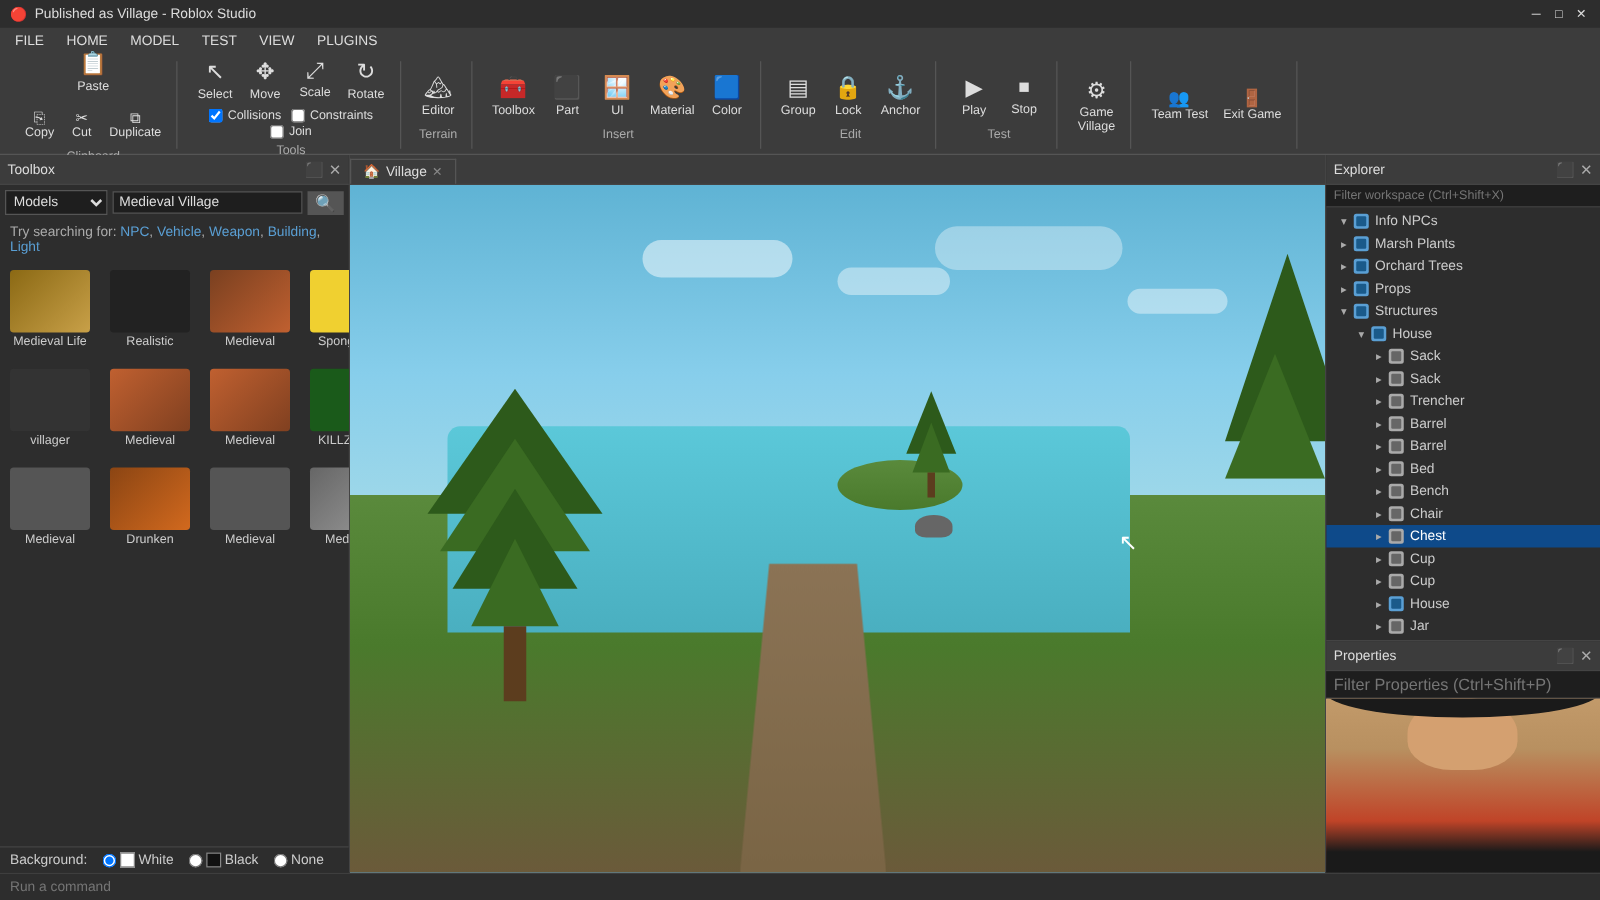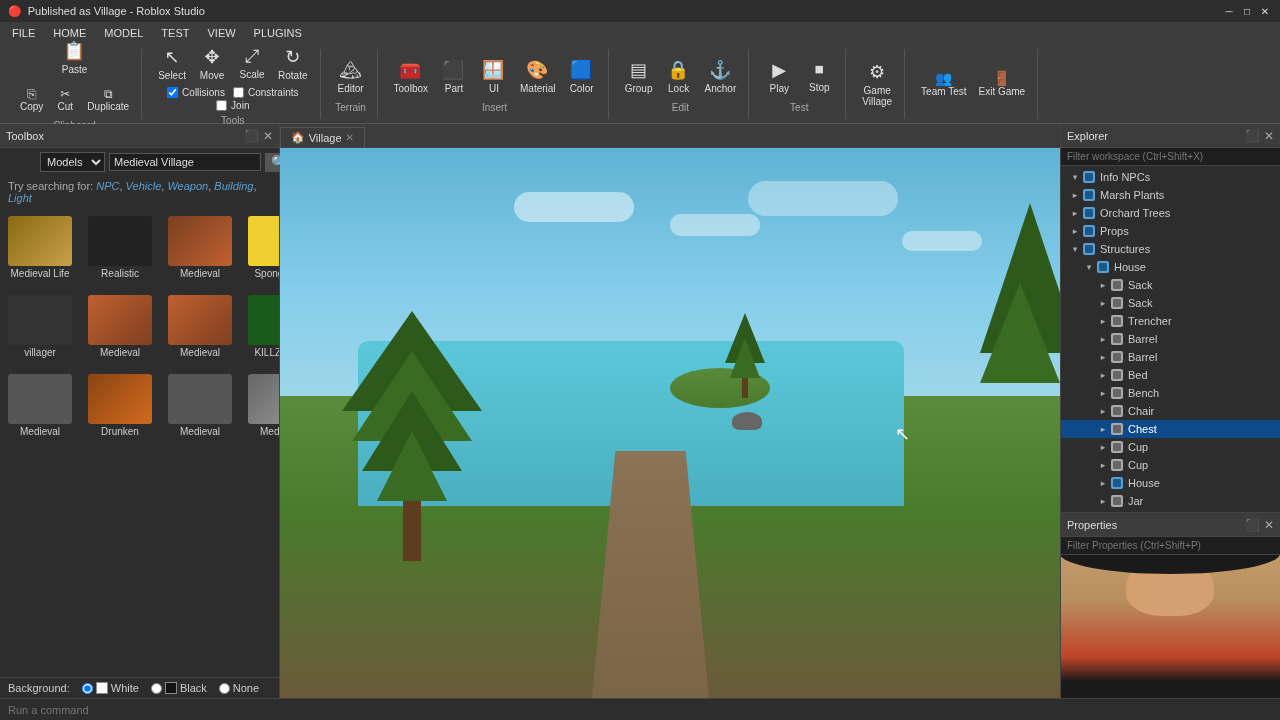--- a/index.html
+++ b/index.html
@@ -107,21 +107,20 @@
     }
     #toolbox-header-left { display: flex; align-items: center; gap: 8px; }
     .panel-close { cursor: pointer; color: #aaa; font-size: 12px; }
     .panel-expand { cursor: pointer; color: #aaa; font-size: 12px; }
 
     #toolbox-search-row {
       display: flex;
       align-items: center;
       padding: 4px;
       gap: 4px;
-      margin-left: 36px;
     }
     #toolbox-search-row select {
       width: 90px;
       background: #1e1e1e;
       color: #ddd;
       border: 1px solid #555;
       padding: 2px;
       font-size: 11px;
     }
     #toolbox-search-input {
@@ -132,21 +131,21 @@
       padding: 2px 4px;
       font-size: 11px;
     }
     #search-btn { cursor: pointer; background: #555; border: none; color: #ddd; padding: 2px 6px; }
 
     #toolbox-suggestion {
       padding: 4px 8px;
       font-size: 11px;
       color: #aaa;
     }
-    #toolbox-suggestion a { color: #5a9fd4; text-decoration: none; font-style: italic; }
+    #toolbox-suggestion a { color: #5a9fd4; text-decoration: none; }
 
     #toolbox-grid {
       flex: 1;
       overflow-y: auto;
       padding: 4px;
       display: grid;
       grid-template-columns: repeat(4, 1fr);
       gap: 8px;
       align-content: start;
     }
@@ -364,21 +363,21 @@
       font-size: 11px;
       color: #ddd;
     }
     #properties-header-left { display: flex; align-items: center; gap: 6px; }
     #properties-search {
       padding: 3px 6px;
       background: #1e1e1e;
       color: #ddd;
       border: none;
       border-bottom: 1px solid #444;
-      font-size: 10px;
+      font-size: 13px;
       width: 100%;
     }
     #properties-content {
       flex: 1;
       overflow: hidden;
       position: relative;
     }
 
     
     #webcam {

